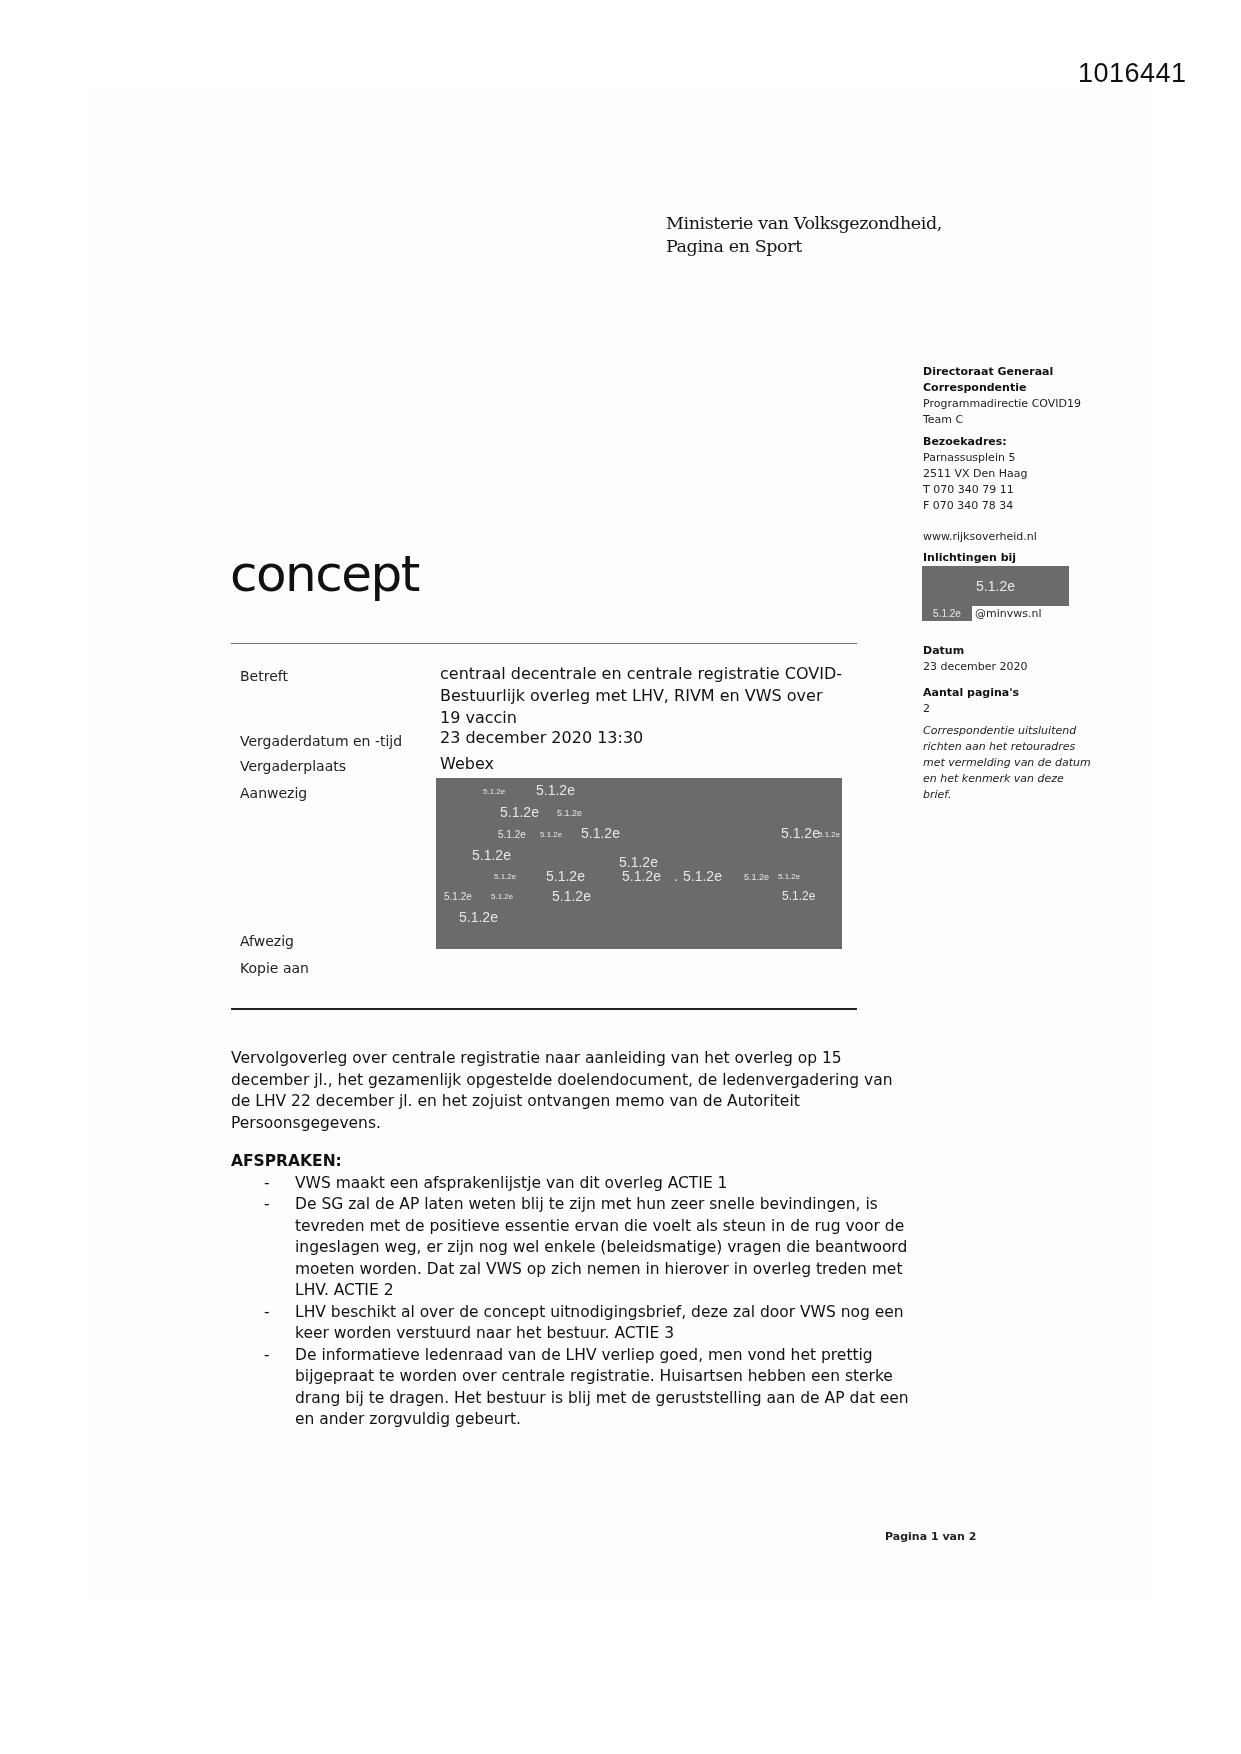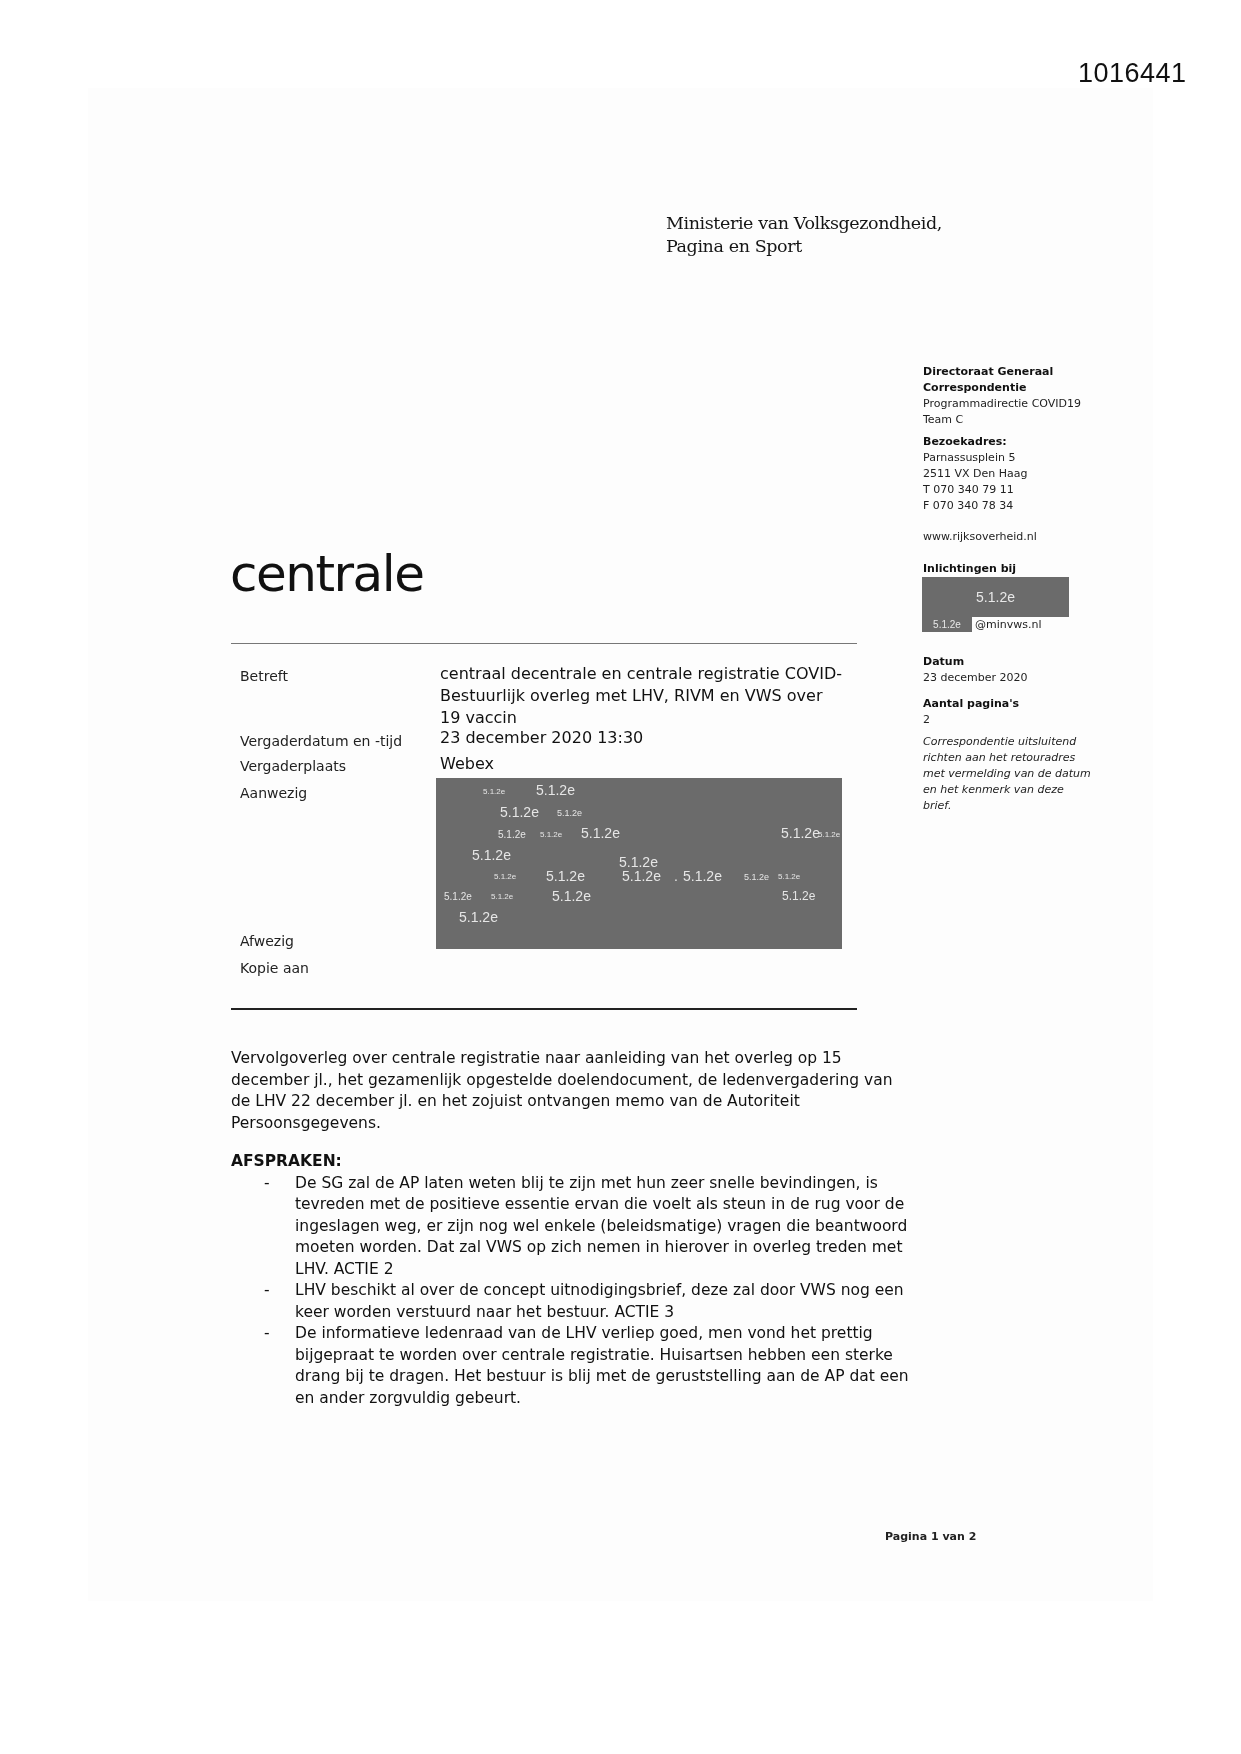--- a/index.html
+++ b/index.html
@@ -214,21 +214,21 @@
     <div>Team C</div>
   </div>
   <div class="blk">
     <div class="b">Bezoekadres:</div>
     <div>Parnassusplein 5</div>
     <div>2511 VX  Den Haag</div>
     <div>T  070 340 79 11</div>
     <div>F  070 340 78 34</div>
   </div>
   <div style="height:9px"></div>
-  <div style="margin-bottom:16px">www.rijksoverheid.nl</div>
+  <div style="margin-bottom:5px">www.rijksoverheid.nl</div>
   <div class="b">Inlichtingen bij</div>
   <div class="redact inlicht-redact">5.1.2e</div>
   <div class="email-row">
     <span class="redact email-redact">5.1.2e</span>
     <span>@minvws.nl</span>
   </div>
   <div style="height:22px"></div>
   <div class="blk">
     <div class="b">Datum</div>
     <div>23 december 2020</div>
@@ -240,21 +240,21 @@
   </div>
   <div class="it">
     <div>Correspondentie uitsluitend</div>
     <div>richten aan het retouradres</div>
     <div>met vermelding van de datum</div>
     <div>en het kenmerk van deze</div>
     <div>brief.</div>
   </div>
 </div>
 
-<div class="title-verslag">centrale</div>
+<div class="title-verslag">concept</div>
 
 <div class="rule-top"></div>
 
 <div class="meta-label" style="top:668px">Betreft</div>
 <div class="meta-value" style="top:663px">
   <div>centraal decentrale en centrale registratie COVID-</div>
   <div>Bestuurlijk overleg met LHV, RIVM en VWS over</div>
   <div>19 vaccin</div>
 </div>
 
@@ -293,20 +293,21 @@
 
 <div class="meta-label" style="top:933px">Afwezig</div>
 <div class="meta-label" style="top:960px">Kopie aan</div>
 
 <div class="rule-bottom"></div>
 
 <div class="body-text">
   <p class="intro">Vervolgoverleg over centrale registratie naar aanleiding van het overleg op 15 december jl., het gezamenlijk opgestelde doelendocument, de ledenvergadering van de LHV 22 december jl. en het zojuist ontvangen memo van de Autoriteit Persoonsgegevens.</p>
   <p class="afspraken-title">AFSPRAKEN:</p>
   <ul class="afspraken">
+    <li>VWS maakt een afsprakenlijstje van dit overleg ACTIE 1</li>
     <li>De SG zal de AP laten weten blij te zijn met hun zeer snelle bevindingen, is tevreden met de positieve essentie ervan die voelt als steun in de rug voor de ingeslagen weg, er zijn nog wel enkele (beleidsmatige) vragen die beantwoord moeten worden. Dat zal VWS op zich nemen in hierover in overleg treden met LHV. ACTIE 2</li>
     <li>LHV beschikt al over de concept uitnodigingsbrief, deze zal door VWS nog een keer worden verstuurd naar het bestuur. ACTIE 3</li>
     <li>De informatieve ledenraad van de LHV verliep goed, men vond het prettig bijgepraat te worden over centrale registratie. Huisartsen hebben een sterke drang bij te dragen. Het bestuur is blij met de geruststelling aan de AP dat een en ander zorgvuldig gebeurt.</li>
   </ul>
 </div>
 
 <div class="page-footer">Pagina 1 van 2</div>
 
 <style>
   ul.sub > li::before { left: 96px !important; }

